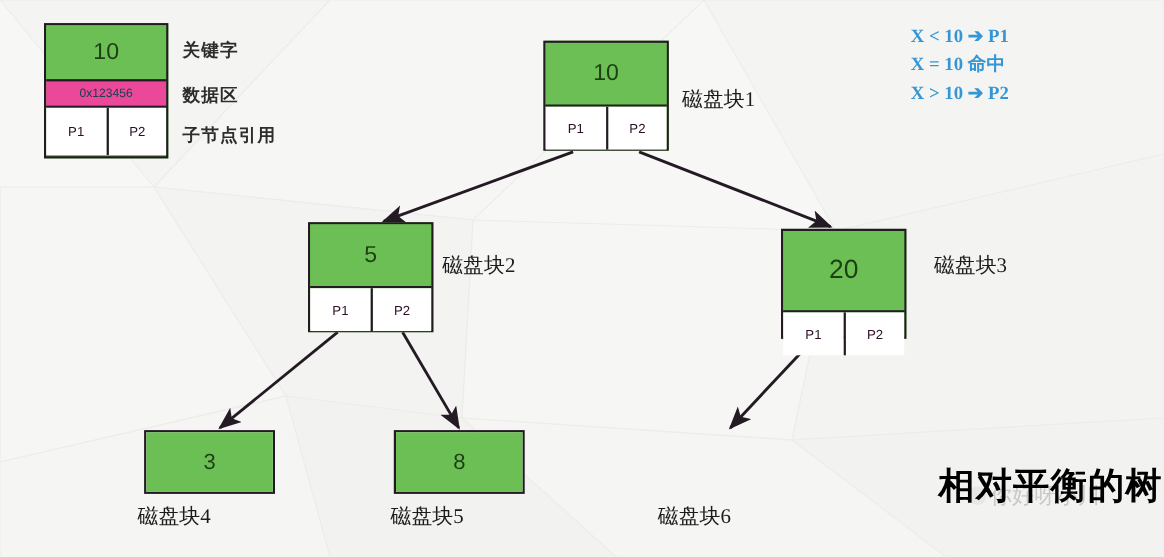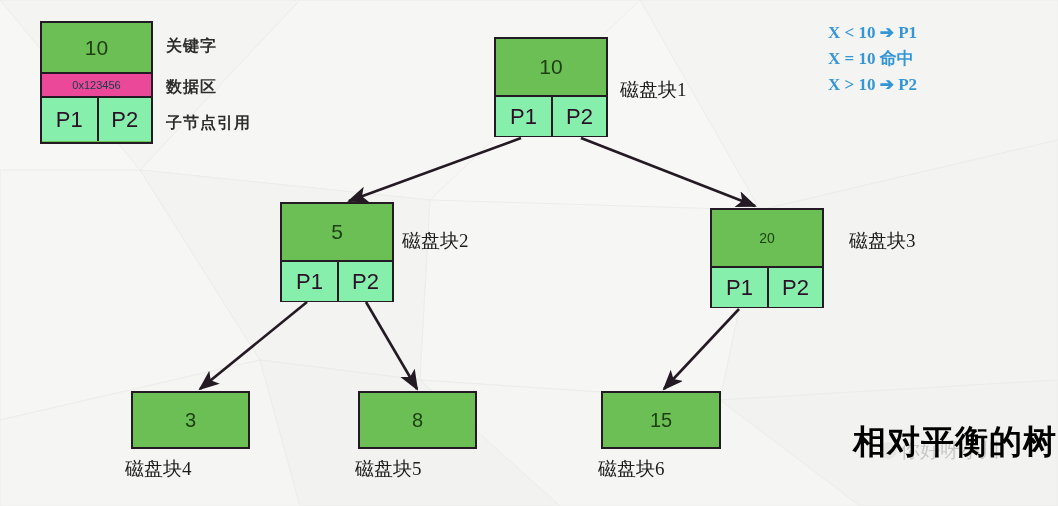--- a/index.html
+++ b/index.html
@@ -56,26 +56,26 @@
     border-top: 2.5px solid #241a24;
   }
   .ptr-row {
     display: flex;
     width: 100%;
     border-top: 2.5px solid #241a24;
     box-sizing: border-box;
   }
   .ptr-cell {
     flex: 1 1 50%;
-    background: #86efac;
+    background: #ffffff;
     display: flex;
     align-items: center;
     justify-content: center;
     color: #2b1028;
-    font-size: 22px;
+    font-size: 12px;
     box-sizing: border-box;
   }
   .ptr-cell + .ptr-cell {
     border-left: 2.5px solid #241a24;
   }
 
   
   .blk-label {
     position: absolute;
     font-family: "Liberation Serif", serif;
@@ -204,41 +204,38 @@
   <div class="node" id="node-2" style="left:280px; top:202px; width:114px; height:100px;">
     <div class="key-cell" style="height:56px; font-size:21px;">5</div>
     <div class="ptr-row" style="height:41px;">
       <div class="ptr-cell">P1</div>
       <div class="ptr-cell">P2</div>
     </div>
   </div>
   <div class="blk-label" style="left:402px; top:228px;">磁盘块2</div>
 
   <div class="node" id="node-3" style="left:710px; top:208px; width:114px; height:100px;">
-    <div class="key-cell" style="height:56px; font-size:14px;">20</div>
+    <div class="key-cell" style="height:72px; font-size:24px;">20</div>
     <div class="ptr-row" style="height:41px;">
       <div class="ptr-cell">P1</div>
       <div class="ptr-cell">P2</div>
     </div>
   </div>
   <div class="blk-label" style="left:849px; top:228px;">磁盘块3</div>
 
   <div class="node" id="node-4" style="left:131px; top:391px; width:119px; height:58px;">
     <div class="key-cell" style="height:100%; font-size:20px;">3</div>
   </div>
   <div class="blk-label" style="left:125px; top:456px;">磁盘块4</div>
 
   <div class="node" id="node-5" style="left:358px; top:391px; width:119px; height:58px;">
     <div class="key-cell" style="height:100%; font-size:20px;">8</div>
   </div>
   <div class="blk-label" style="left:355px; top:456px;">磁盘块5</div>
 
-  <div class="node" id="node-6" style="left:601px; top:391px; width:120px; height:58px;">
-    <div class="key-cell" style="height:100%; font-size:20px;">15</div>
-  </div>
   <div class="blk-label" style="left:598px; top:456px;">磁盘块6</div>
 
   <div id="watermark">
     <span class="wm-badge"></span>
     <span>你好呀小川</span>
   </div>
   <div id="red-note">相对平衡的树</div>
 
 </div>
 

